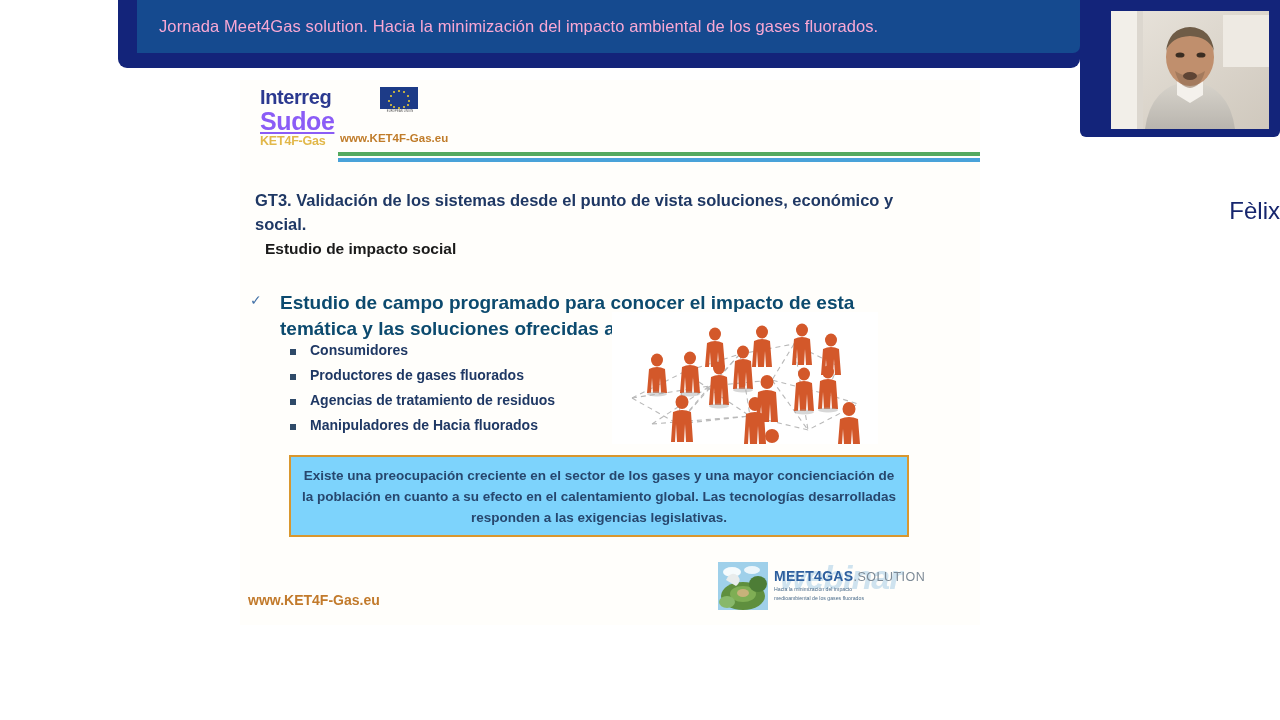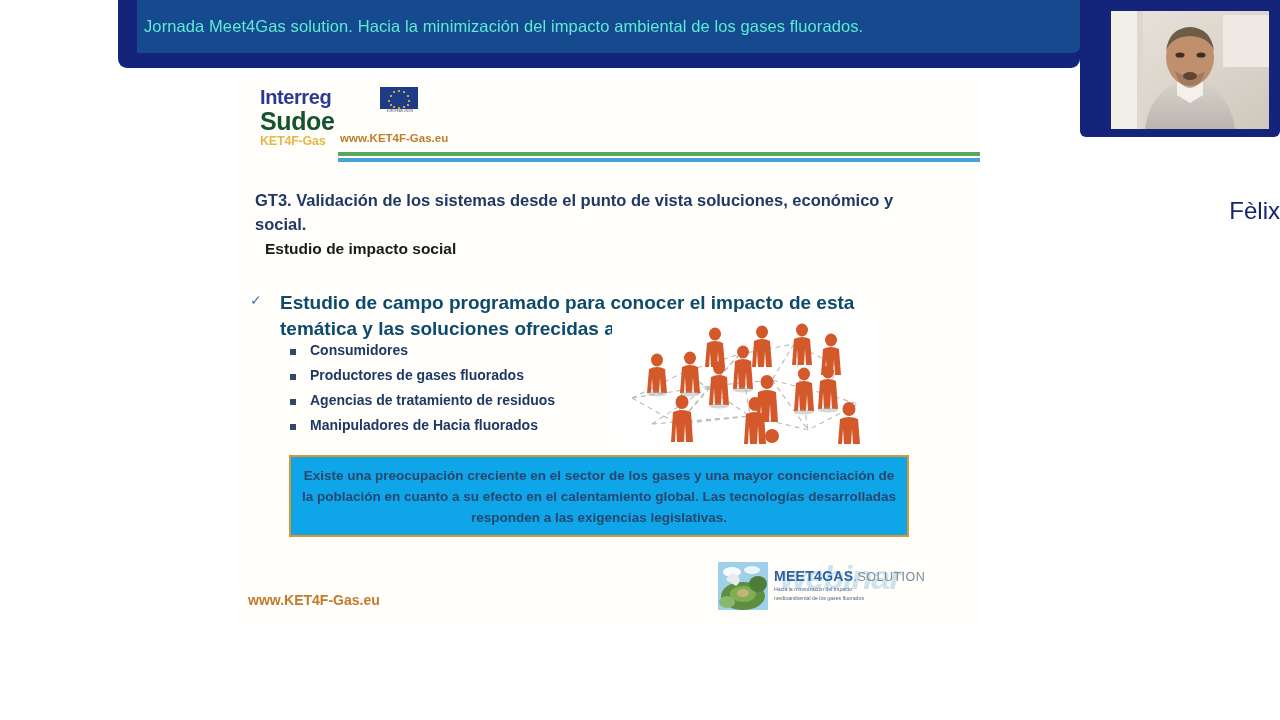--- a/index.html
+++ b/index.html
@@ -14,22 +14,22 @@
   #top-banner-back{
     position:absolute; left:118px; top:0; width:962px; height:68px;
     background:#13247a; border-radius:0 0 9px 9px;
   }
   #title-bar{
     position:absolute; left:137px; top:0; width:943px; height:53px;
     background:#154a8f; border-radius:0 0 7px 0;
     display:flex; align-items:center;
   }
   #presentation-title{
-    color:#5eead4; font-size:16.5px; letter-spacing:.1px;
-    padding-left:7px; white-space:nowrap;
+    color:#f9a8d4; font-size:16.5px; letter-spacing:.1px;
+    padding-left:22px; white-space:nowrap;
   }
 
   
   #speaker-panel{
     position:absolute; left:1080px; top:0; width:200px; height:290px;
   }
   #video-frame{
     position:absolute; left:0; top:0; width:200px; height:137px;
     background:#13247a; border-radius:0 0 6px 6px;
   }
@@ -49,22 +49,22 @@
     background:#fffefb;
   }
 
   
   #interreg-logo{ position:absolute; left:20px; top:5px; width:200px; height:70px; }
   .lg-interreg{
     font-size:20px; font-weight:bold; color:#2b3990;
     letter-spacing:-.4px; line-height:24px;
   }
   .lg-sudoe{
-    font-size:25px; font-weight:bold; color:#14532d;
-    letter-spacing:-.4px; line-height:25px;
+    font-size:25px; font-weight:bold; color:#8b5cf6;
+    letter-spacing:-.4px; line-height:25px;text-decoration:underline;
   }
   .lg-ket4f{
     font-size:12.5px; font-weight:bold; color:#e2b84a;
     letter-spacing:-.2px; line-height:14px;
   }
   #eu-flag-top{
     position:absolute; left:120px; top:2px; width:40px; height:28px;
   }
   .euflag-box{ width:38px; height:22px; background:#1d3b87; position:relative; }
   .euflag-cap{ font-size:2.6px; color:#444; text-align:center; letter-spacing:.2px; margin-top:1px;}
@@ -104,21 +104,21 @@
 
   
   #network-image{
     position:absolute; left:372px; top:232px; width:266px; height:132px;
     background:#ffffff; overflow:hidden;
   }
 
   
   #highlight-box{
     position:absolute; left:49px; top:375px; width:620px; height:82px;
-    border:2.5px solid #d9972e; background:#0ea5e9;
+    border:2.5px solid #d9972e; background:#7dd3fc;
     display:flex; align-items:center; justify-content:center;
   }
   #highlight-text{
     color:#27476e; font-size:13.5px; font-weight:bold; line-height:21px;
     text-align:center; padding:0 10px;
   }
 
   
   #site-url-bottom{
     position:absolute; left:8px; top:512px;

